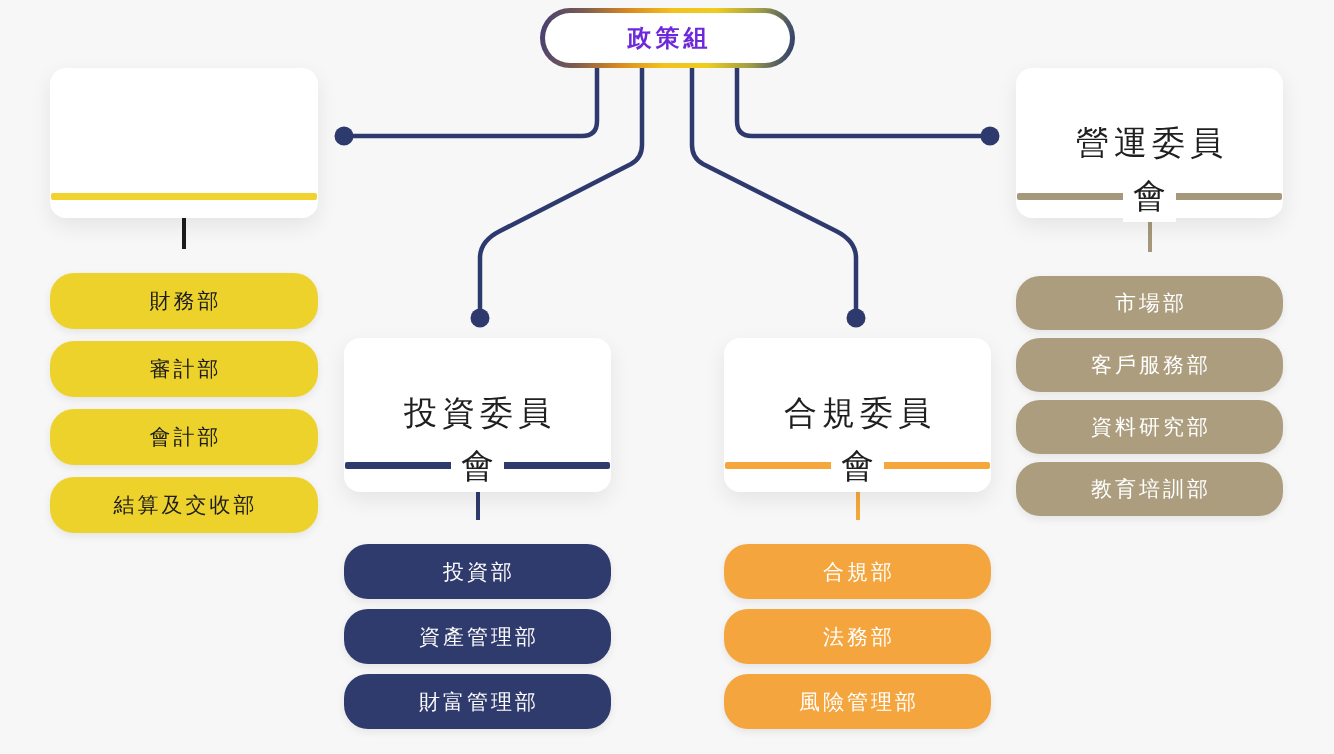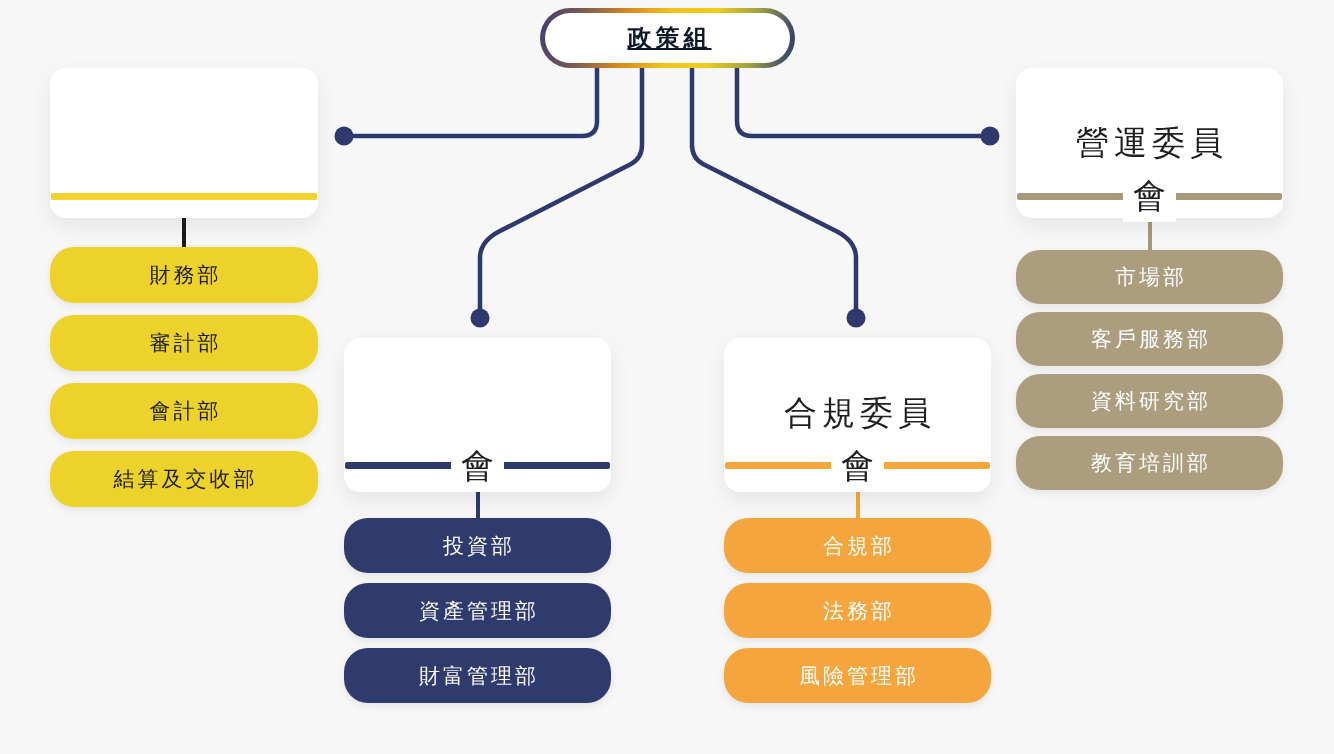--- a/index.html
+++ b/index.html
@@ -21,22 +21,22 @@
     position:absolute;left:540px;top:8px;width:255px;height:60px;
     border-radius:32px;z-index:3;
     display:flex;align-items:center;justify-content:center;
   }
   .pill-inner{
     position:absolute;left:5px;top:5px;right:5px;bottom:5px;
     background:#ffffff;border-radius:27px;
     display:flex;align-items:center;justify-content:center;
   }
   .pill-label{
-    font-size:24px;font-weight:bold;color:#0f172a;
-    letter-spacing:4px;text-indent:4px;text-decoration:underline;
+    font-size:24px;font-weight:bold;color:#6d28d9;
+    letter-spacing:4px;text-indent:4px;
   }
   
   .card{
     position:absolute;background:#ffffff;border-radius:16px;
     box-shadow:0 8px 22px rgba(0,0,0,0.08);z-index:2;
   }
   .card-title{
     position:absolute;left:0;top:48px;width:100%;
     text-align:center;color:#1f1f1f;
     font-size:33px;line-height:53px;letter-spacing:5px;text-indent:5px;
@@ -49,21 +49,21 @@
   .underline{
     position:absolute;left:1px;right:1px;height:7px;border-radius:2px;z-index:2;
   }
   .stub{
     position:absolute;width:4px;z-index:1;
   }
   .dept{
     position:absolute;border-radius:24px;z-index:2;
     display:flex;align-items:center;justify-content:center;
     box-shadow:0 3px 8px rgba(0,0,0,0.08);
-    font-size:21px;letter-spacing:3px;text-indent:3px;
+    font-size:21px;letter-spacing:3px;text-indent:3px;margin-top:26px;
   }
 </style>
 </head>
 <body>
 
 <div id="canvas" style="background: rgb(247, 247, 247);">
 
   <svg id="connectors" width="1334" height="754" viewBox="0 0 1334 754">
     <g fill="none" stroke-width="4.5">
       <path d="M 597 64 L 597 121 Q 597 136 582 136 L 348 136" stroke="#2e3a6e"></path>
@@ -97,21 +97,21 @@
       <div class="dept" style="left: 50px; top: 383px; width: 268px; height: 56px; background: rgb(237, 210, 43); color: rgb(29, 29, 29);">
         <span>會計部</span>
       </div>
       <div class="dept" style="left: 50px; top: 451px; width: 268px; height: 56px; background: rgb(237, 210, 43); color: rgb(29, 29, 29);">
         <span>結算及交收部</span>
       </div>
     </div>
 
     <div class="column">
       <div class="card" style="left: 344px; top: 338px; width: 267px; height: 154px;">
-        <div class="card-title" style="color: rgb(31, 31, 31);"><br><span class="line2">會</span></div>
+        <div class="card-title" style="color: rgb(31, 31, 31);"><span class="line1">投資委員</span><br><span class="line2">會</span></div>
         <div class="underline" style="top: 124px; background: rgb(47, 58, 109);"></div>
       </div>
       <div class="stub" style="left: 475.5px; top: 490px; height: 30px; background: rgb(47, 58, 109);"></div>
     <div class="dept" style="left: 344px; top: 518px; width: 267px; height: 55px; background: rgb(47, 58, 109); color: rgb(250, 250, 250);">
         <span>投資部</span>
       </div>
       <div class="dept" style="left: 344px; top: 583px; width: 267px; height: 55px; background: rgb(47, 58, 109); color: rgb(250, 250, 250);">
         <span>資產管理部</span>
       </div>
       <div class="dept" style="left: 344px; top: 648px; width: 267px; height: 55px; background: rgb(47, 58, 109); color: rgb(250, 250, 250);">

